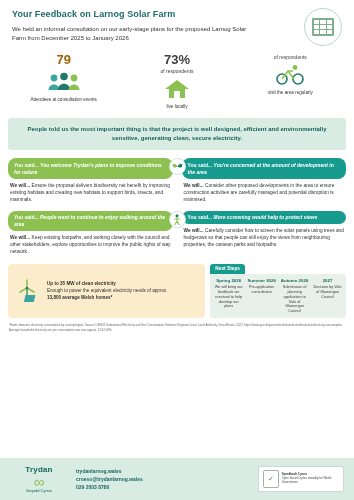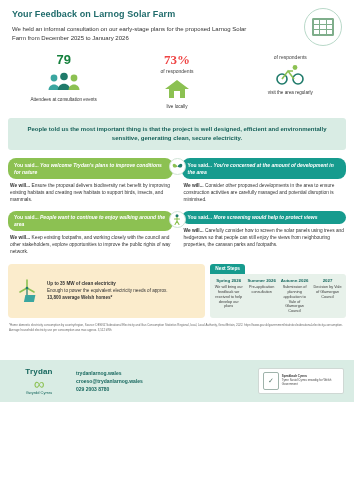--- a/index.html
+++ b/index.html
@@ -6,21 +6,21 @@
   html, body { width: 354px; height: 500px; }
   body {
     font-family: "Liberation Sans", sans-serif;
     background: #ffffff;
     color: #2b2b2b;
     font-size: 5px;
     line-height: 1.25;
     position: relative;
     overflow: hidden;
   }
-  .page { width: 354px; height: 402px; position: relative; background: #fff; }
+  .page { width: 354px; height: 500px; position: relative; background: #fff; }
 
   
   .header {
     background: #ffffff;
     padding: 9px 12px 6px 12px;
     position: relative;
   }
   .header h1 {
     color: #1f6b6b;
     font-size: 9px;
@@ -59,24 +59,24 @@
   
   .stats {
     display: flex;
     padding: 4px 8px 8px 8px;
     gap: 2px;
   }
   .stat { flex: 1; text-align: center; }
   .stat .num {
     font-size: 13px;
     font-weight: bold;
-    color: #15803d;
+    color: #a16207;
     line-height: 1.1;
   }
-  .stat .num.teal { color: #ef4444; font-family: Liberation Serif, serif; }
+  .stat .num.teal { color: #404040; }
   .stat .sub {
     font-size: 5px;
     color: #3d3d3d;
     margin-top: 1px;
   }
   .stat .icon-wrap {
     height: 26px;
     display: flex; align-items: center; justify-content: center;
     margin: 2px 0 2px 0;
   }

